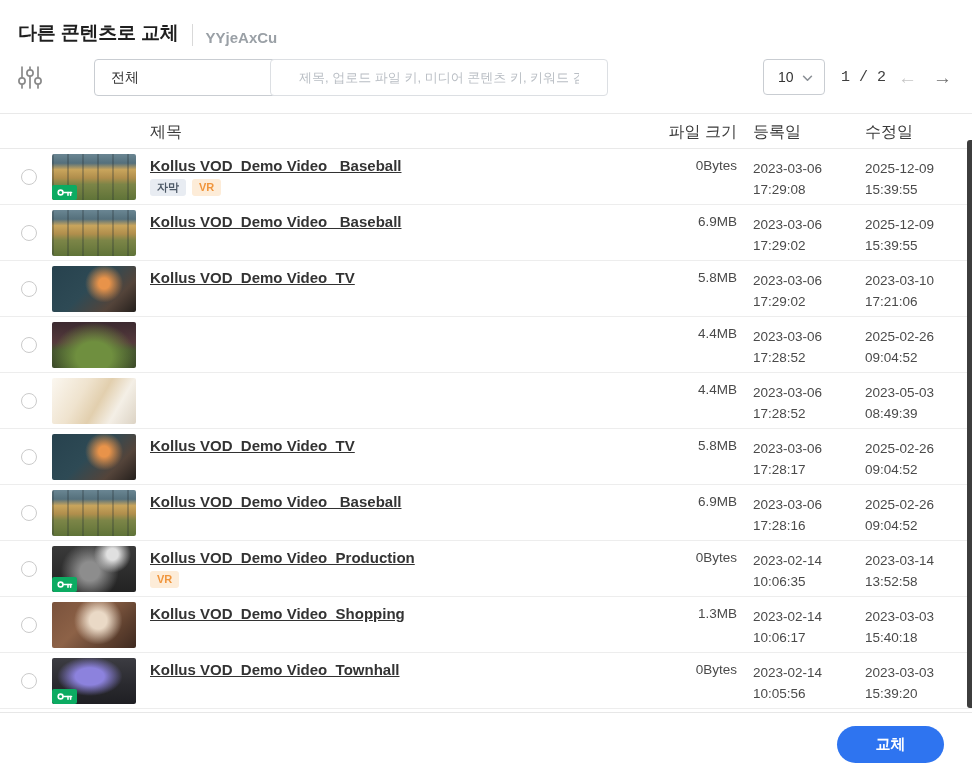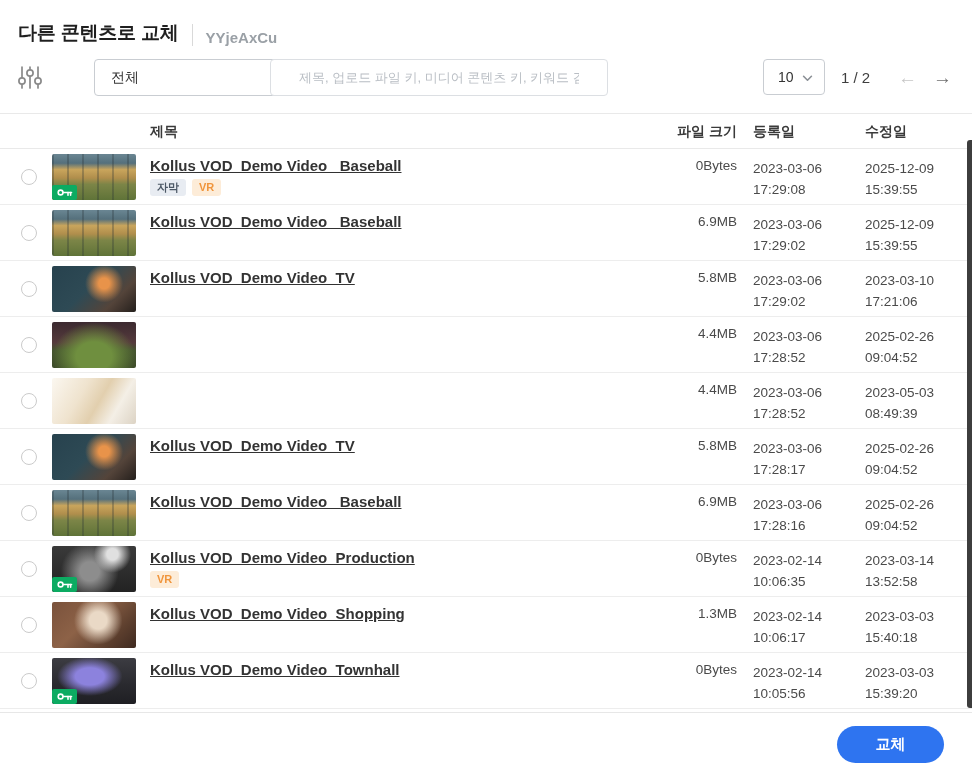--- a/index.html
+++ b/index.html
@@ -21,31 +21,31 @@
   .sel-cat { left:58px; width:232px; padding:0 14px 0 16px; justify-content:space-between;margin-left:36px; }
   .sel-cat .sel-val { font-size:14px; color:#333; }
   .search-box { position:absolute; left:270px; top:0; width:338px; height:37px; }
   .search-box input { width:100%; height:100%; border:1px solid #dcdfe3; border-radius:4px;
     padding:0 28px; font-size:13px; color:#333; outline:none;
     font-family:"Liberation Sans","DejaVu Sans",sans-serif; }
   .search-box input::placeholder { color:#b9bec4; }
   .sel-size { left:763px; width:62px; height:36px; padding:0 11px 0 14px; justify-content:space-between; }
   .sel-size .sel-val { font-size:14px; color:#333; }
   .pagination { position:absolute; left:841px; top:0; height:37px; display:flex; align-items:center;
-    font-size:15px; color:#3e3e3e; }
+    font-size:15px; color:#3e3e3e;font-family:Liberation Mono, monospace; }
   .pg-prev { position:absolute; left:898px; top:0; height:37px; display:flex; align-items:center;
     font-size:19px; color:#c6c6c6; cursor:default; }
   .pg-next { position:absolute; left:933px; top:0; height:37px; display:flex; align-items:center;
     font-size:19px; color:#6f6f6f; cursor:pointer; }
 
   
   .thead { position:relative; margin-top:17px; height:36px;
     border-top:1px solid #e9e9e9; border-bottom:1px solid #e9e9e9; }
-  .thead .th { position:absolute; top:0; height:36px; line-height:35px; font-size:14px;
-    font-weight:700; color:#3a3a3a; }
+  .thead .th { position:absolute; top:0; height:36px; line-height:35px; font-size:16px;
+    font-weight:400; color:#3a3a3a; }
   .th-title { left:150px; }
   .th-size { left:620px; width:117px; text-align:right; }
   .th-created { left:753px; }
   .th-modified { left:865px; }
 
   .row { position:relative; height:56px; border-bottom:1px solid #ededed; cursor:pointer; }
   .radio { position:absolute; left:21px; top:20px; width:16px; height:16px; border-radius:50%;
     border:1.5px solid #cbcbcb; background:#fff; }
   .thumb { position:absolute; left:52px; top:5px; width:84px; height:46px; border-radius:2px;
     overflow:hidden; }

